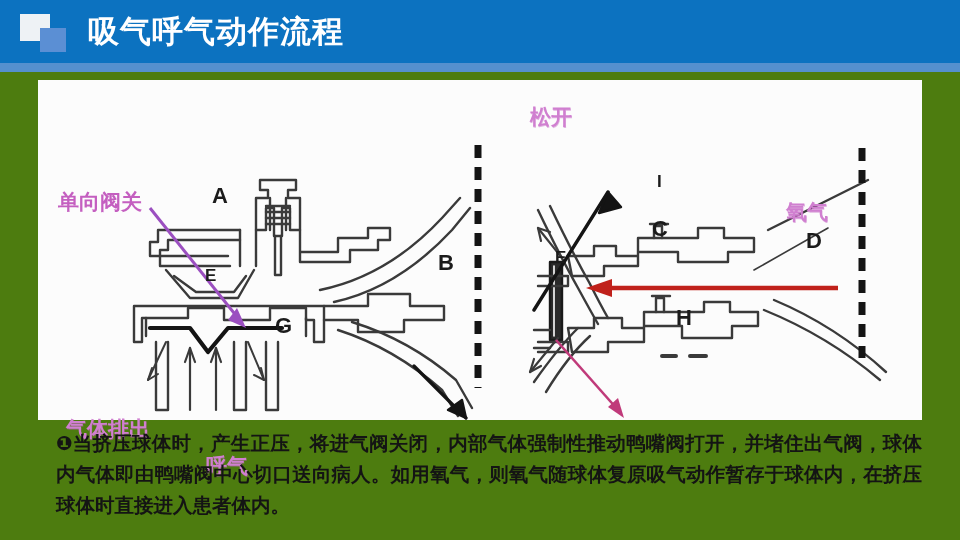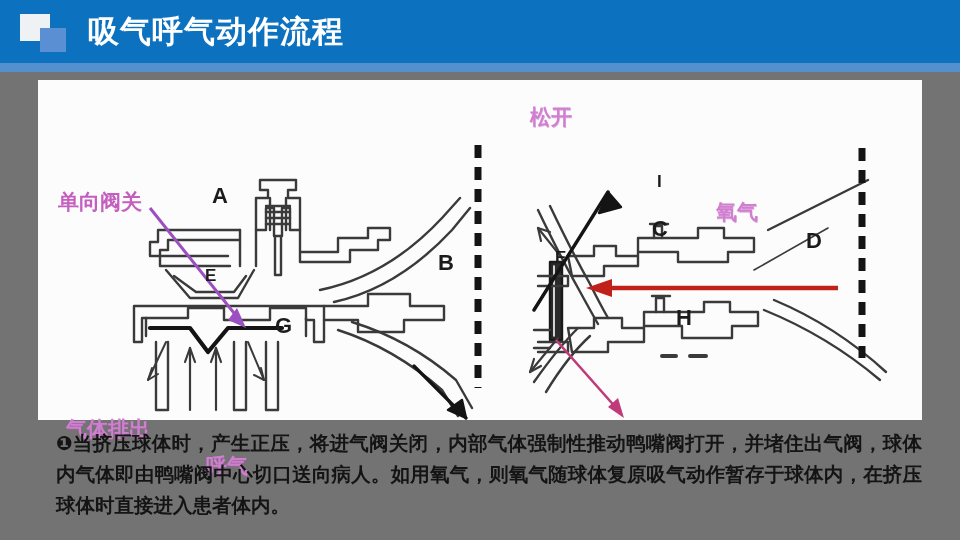--- a/index.html
+++ b/index.html
@@ -1,20 +1,20 @@
 <!DOCTYPE html>
 <html><head>
 <meta charset="utf-8">
 <style>
   html,body{margin:0;padding:0;}
   body{
     width:960px;height:540px;overflow:hidden;background:#ffffff;
     font-family:"Liberation Sans","DejaVu Sans",sans-serif;
   }
-  .slide{position:relative;width:960px;height:540px;background:#737373;}
+  .slide{position:relative;width:960px;height:540px;background:#4d7c0f;}
 
   
   .header-bar{
     position:absolute;left:0;top:0;width:960px;height:63px;
     background:#0C72C0;
   }
   .header-underline{
     position:absolute;left:0;top:63px;width:960px;height:9px;
     background:#5590CE;
   }
@@ -202,21 +202,21 @@
     </svg>
 
     <div class="dg-label cn-pink" style="left:28px;top:335px;">气体排出</div>
 
     <div class="dg-label cn-purple" style="left:20px;top:108px;">单向阀关</div>
 
     <div class="dg-label cn-pink" style="left:168px;top:372px;">呼气</div>
 
     <div class="dg-label cn-pink" style="left:492px;top:23px;">松开</div>
 
-    <div class="dg-label cn-pink" style="left:678px;top:118px;">氧气</div>
+    <div class="dg-label cn-pink" style="left:748px;top:118px;">氧气</div>
 
 
     <div class="dg-label lat" style="left:174px;top:103px;">A</div>
     <div class="dg-label lat" style="left:400px;top:170px;">B</div>
     <div class="dg-label lat" style="left:614px;top:136px;">C</div>
     <div class="dg-label lat" style="left:768px;top:148px;">D</div>
     <div class="dg-label lat-sm" style="left:167px;top:186px;">E</div>
     <div class="dg-label lat-sm" style="left:517px;top:168px;">E</div>
     <div class="dg-label lat" style="left:237px;top:233px;">G</div>
     <div class="dg-label lat" style="left:638px;top:225px;">H</div>

